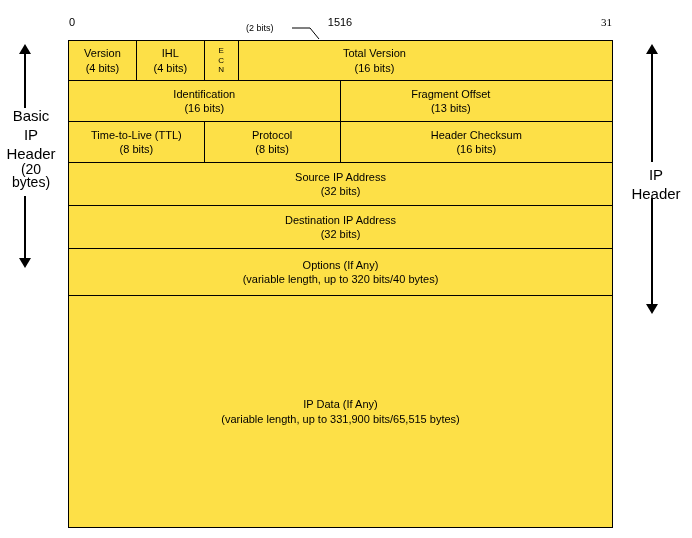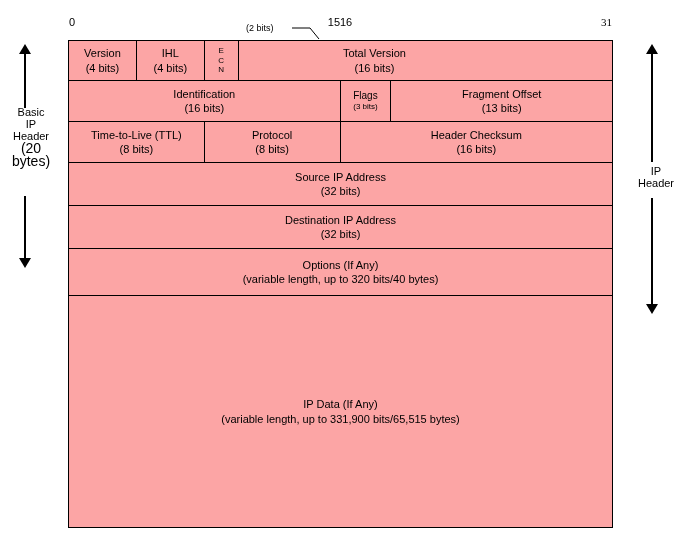--- a/index.html
+++ b/index.html
@@ -21,21 +21,21 @@
   .ecn-note { position: absolute; left: 246px; top: 23px; font-size: 9px; }
   .ecn-pointer { position: absolute; left: 288px; top: 21px; }
 
   
   .table {
     position: absolute;
     left: 68px; top: 40px;
     width: 545px; height: 488px;
     border: 1px solid #000;
     display: flex; flex-direction: column;
-    background: #fca5a5;
+    background: #fde047;
   }
   .row { display: flex; border-bottom: 1px solid #000; }
   .row:last-child { border-bottom: none; flex: 1; }
   .cell {
     display: flex; flex-direction: column;
     align-items: center; justify-content: center;
     border-right: 1px solid #000;
     text-align: center; font-size: 11px; line-height: 1.3;
     overflow: hidden;
   }
@@ -49,21 +49,21 @@
   
   .vseg {
     position: absolute; width: 12px;
     display: flex; flex-direction: column; align-items: center;
   }
   .vline { width: 2px; flex: 1; background: #000; }
   .tri-up   { width: 0; height: 0; border-left: 6px solid transparent; border-right: 6px solid transparent; border-bottom: 10px solid #000; }
   .tri-down { width: 0; height: 0; border-left: 6px solid transparent; border-right: 6px solid transparent; border-top: 10px solid #000; }
 
   .side-label { position: absolute; text-align: center; }
-  .sl-main { font-size: 11px; line-height: 12px; }
+  .sl-main { font-size: 15px; line-height: 19px; }
   .sl-sub  { font-size: 14px; line-height: 13px; }
 </style>
 </head>
 <body>
 
 <div class="canvas">
 
   <span class="bit-label" style="left:69px">0</span>
   <span class="bit-label mid">1516</span>
   <span class="bit-label right">31</span>
@@ -120,24 +120,20 @@
         <div class="lbl">Total Version</div>
         <div class="sub">(16 bits)</div>
       </div>
     </div>
 
     <div class="row" style="height:41px">
       <div class="cell" style="width:50%">
         <div class="lbl">Identification</div>
         <div class="sub">(16 bits)</div>
       </div>
-      <div class="cell cell-flags" style="width:9.375%">
-        <div class="lbl">Flags</div>
-        <div class="sub">(3 bits)</div>
-      </div>
       <div class="cell" style="width:40.625%">
         <div class="lbl">Fragment Offset</div>
         <div class="sub">(13 bits)</div>
       </div>
     </div>
 
     <div class="row" style="height:41px">
       <div class="cell" style="width:25%">
         <div class="lbl">Time-to-Live (TTL)</div>
         <div class="sub">(8 bits)</div>

